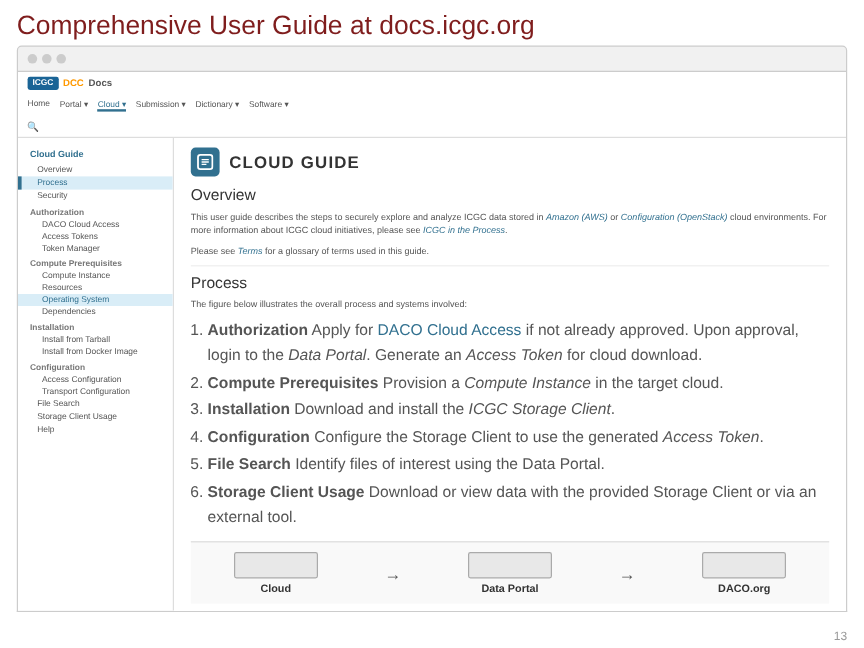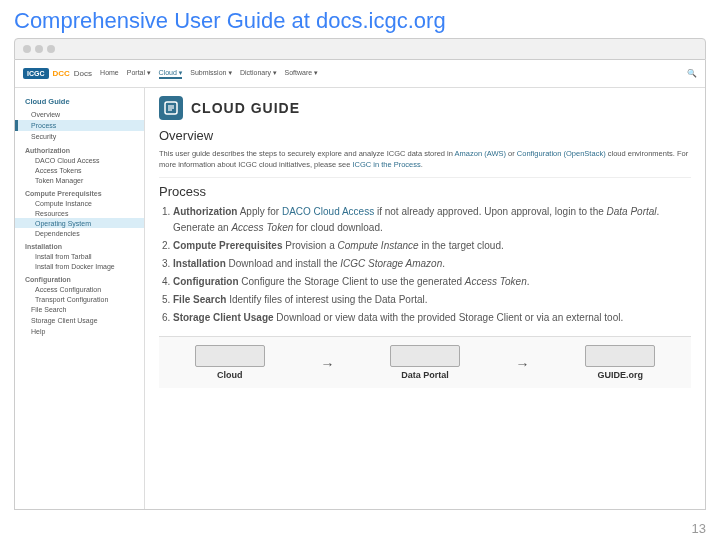--- a/index.html
+++ b/index.html
@@ -8,21 +8,21 @@
       background: #fff;
       width: 720px;
       height: 540px;
       overflow: hidden;
       position: relative;
     }
 
     
     .slide-title {
       font-size: 22px;
-      color: #3b82f6;
+      color: #7f1d1d;
       padding: 8px 14px 4px 14px;
       font-weight: normal;
     }
 
     
     .browser-chrome {
       background: #f1f1f1;
       border: 1px solid #ccc;
       border-radius: 4px 4px 0 0;
       margin: 0 14px;
@@ -47,24 +47,25 @@
       flex-direction: column;
       height: 450px;
       overflow: hidden;
     }
 
     
     .top-nav {
       background: #fff;
       border-bottom: 1px solid #ddd;
       display: flex;
-      align-items: center;
+      align-items: flex-start;
       padding: 4px 8px;
       gap: 8px;
       min-height: 28px;
+      flex-direction: column;
     }
     .nav-logo {
       display: flex;
       align-items: center;
       gap: 4px;
     }
     .nav-logo-badge {
       background: #1a6496;
       color: white;
       font-size: 7px;
@@ -73,20 +74,21 @@
       border-radius: 2px;
     }
     .nav-logo-dcc {
       font-size: 8px;
       color: #f90;
       font-weight: bold;
     }
     .nav-logo-docs {
       font-size: 8px;
       color: #555;
+      font-weight: bold;
     }
     .nav-links {
       display: flex;
       gap: 8px;
       flex: 1;
       font-size: 7px;
       color: #555;
     }
     .nav-link {
       color: #555;
@@ -194,29 +196,30 @@
     }
     .section-text {
       font-size: 7.5px;
       color: #555;
       line-height: 1.5;
       margin-bottom: 6px;
     }
     .section-text a {
       color: #31708f;
       text-decoration: none;
+      font-style: italic;
     }
     .section-divider {
       border: none;
       border-top: 1px solid #eee;
       margin: 6px 0;
     }
 
     .process-list {
-      font-size: 10px;
+      font-size: 13px;
       color: #555;
       line-height: 1.6;
       padding-left: 14px;
     }
     .process-list li {
       margin-bottom: 2px;
     }
     .process-list a {
       color: #31708f;
     }
@@ -256,21 +259,21 @@
     .diagram-arrow {
       font-size: 14px;
       color: #555;
     }
 
     
     .slide-number {
       position: absolute;
       bottom: 4px;
       right: 14px;
-      font-size: 13px;
+      font-size: 10px;
       color: #999;
       margin-top: 20px;
     }
   </style>
 </head>
 <body>
 
 <div class="slide-title">Comprehensive User Guide at docs.icgc.org</div>
 
 <div class="browser-chrome">
@@ -342,35 +345,39 @@
           </svg>
         </div>
         <div class="page-title-text">CLOUD GUIDE</div>
       </div>
 
       <div>
         <div class="section-heading">Overview</div>
         <p class="section-text">
           This user guide describes the steps to securely explore and analyze ICGC data stored in <a>Amazon (AWS)</a> or <a>Configuration (OpenStack)</a> cloud environments. For more information about ICGC cloud initiatives, please see <a>ICGC in the Process</a>.
         </p>
+        <p class="section-text">
+          Please see <a>Terms</a> for a glossary of terms used in this guide.
+        </p>
       </div>
 
       <hr class="section-divider">
 
       <div>
         <div class="section-heading">Process</div>
+        <p class="section-text">The figure below illustrates the overall process and systems involved:</p>
         <ol class="process-list">
           <li>
             <strong>Authorization</strong> Apply for <a>DACO Cloud Access</a> if not already approved. Upon approval, login to the <em>Data Portal</em>. Generate an <em>Access Token</em> for cloud download.
           </li>
           <li>
             <strong>Compute Prerequisites</strong> Provision a <em>Compute Instance</em> in the target cloud.
           </li>
           <li>
-            <strong>Installation</strong> Download and install the <em>ICGC Storage Amazon</em>.
+            <strong>Installation</strong> Download and install the <em>ICGC Storage Client</em>.
           </li>
           <li>
             <strong>Configuration</strong> Configure the Storage Client to use the generated <em>Access Token</em>.
           </li>
           <li>
             <strong>File Search</strong> Identify files of interest using the Data Portal.
           </li>
           <li>
             <strong>Storage Client Usage</strong> Download or view data with the provided Storage Client or via an external tool.
           </li>
@@ -383,20 +390,20 @@
           <div class="diagram-box-label">Cloud</div>
         </div>
         <div class="diagram-arrow">→</div>
         <div class="diagram-box">
           <div class="diagram-box-rect"></div>
           <div class="diagram-box-label">Data Portal</div>
         </div>
         <div class="diagram-arrow">→</div>
         <div class="diagram-box">
           <div class="diagram-box-rect"></div>
-          <div class="diagram-box-label">GUIDE.org</div>
+          <div class="diagram-box-label">DACO.org</div>
         </div>
       </div>
     </div>
   </div>
 </div>
 
 <div class="slide-number">13</div>
 
 </body></html>

